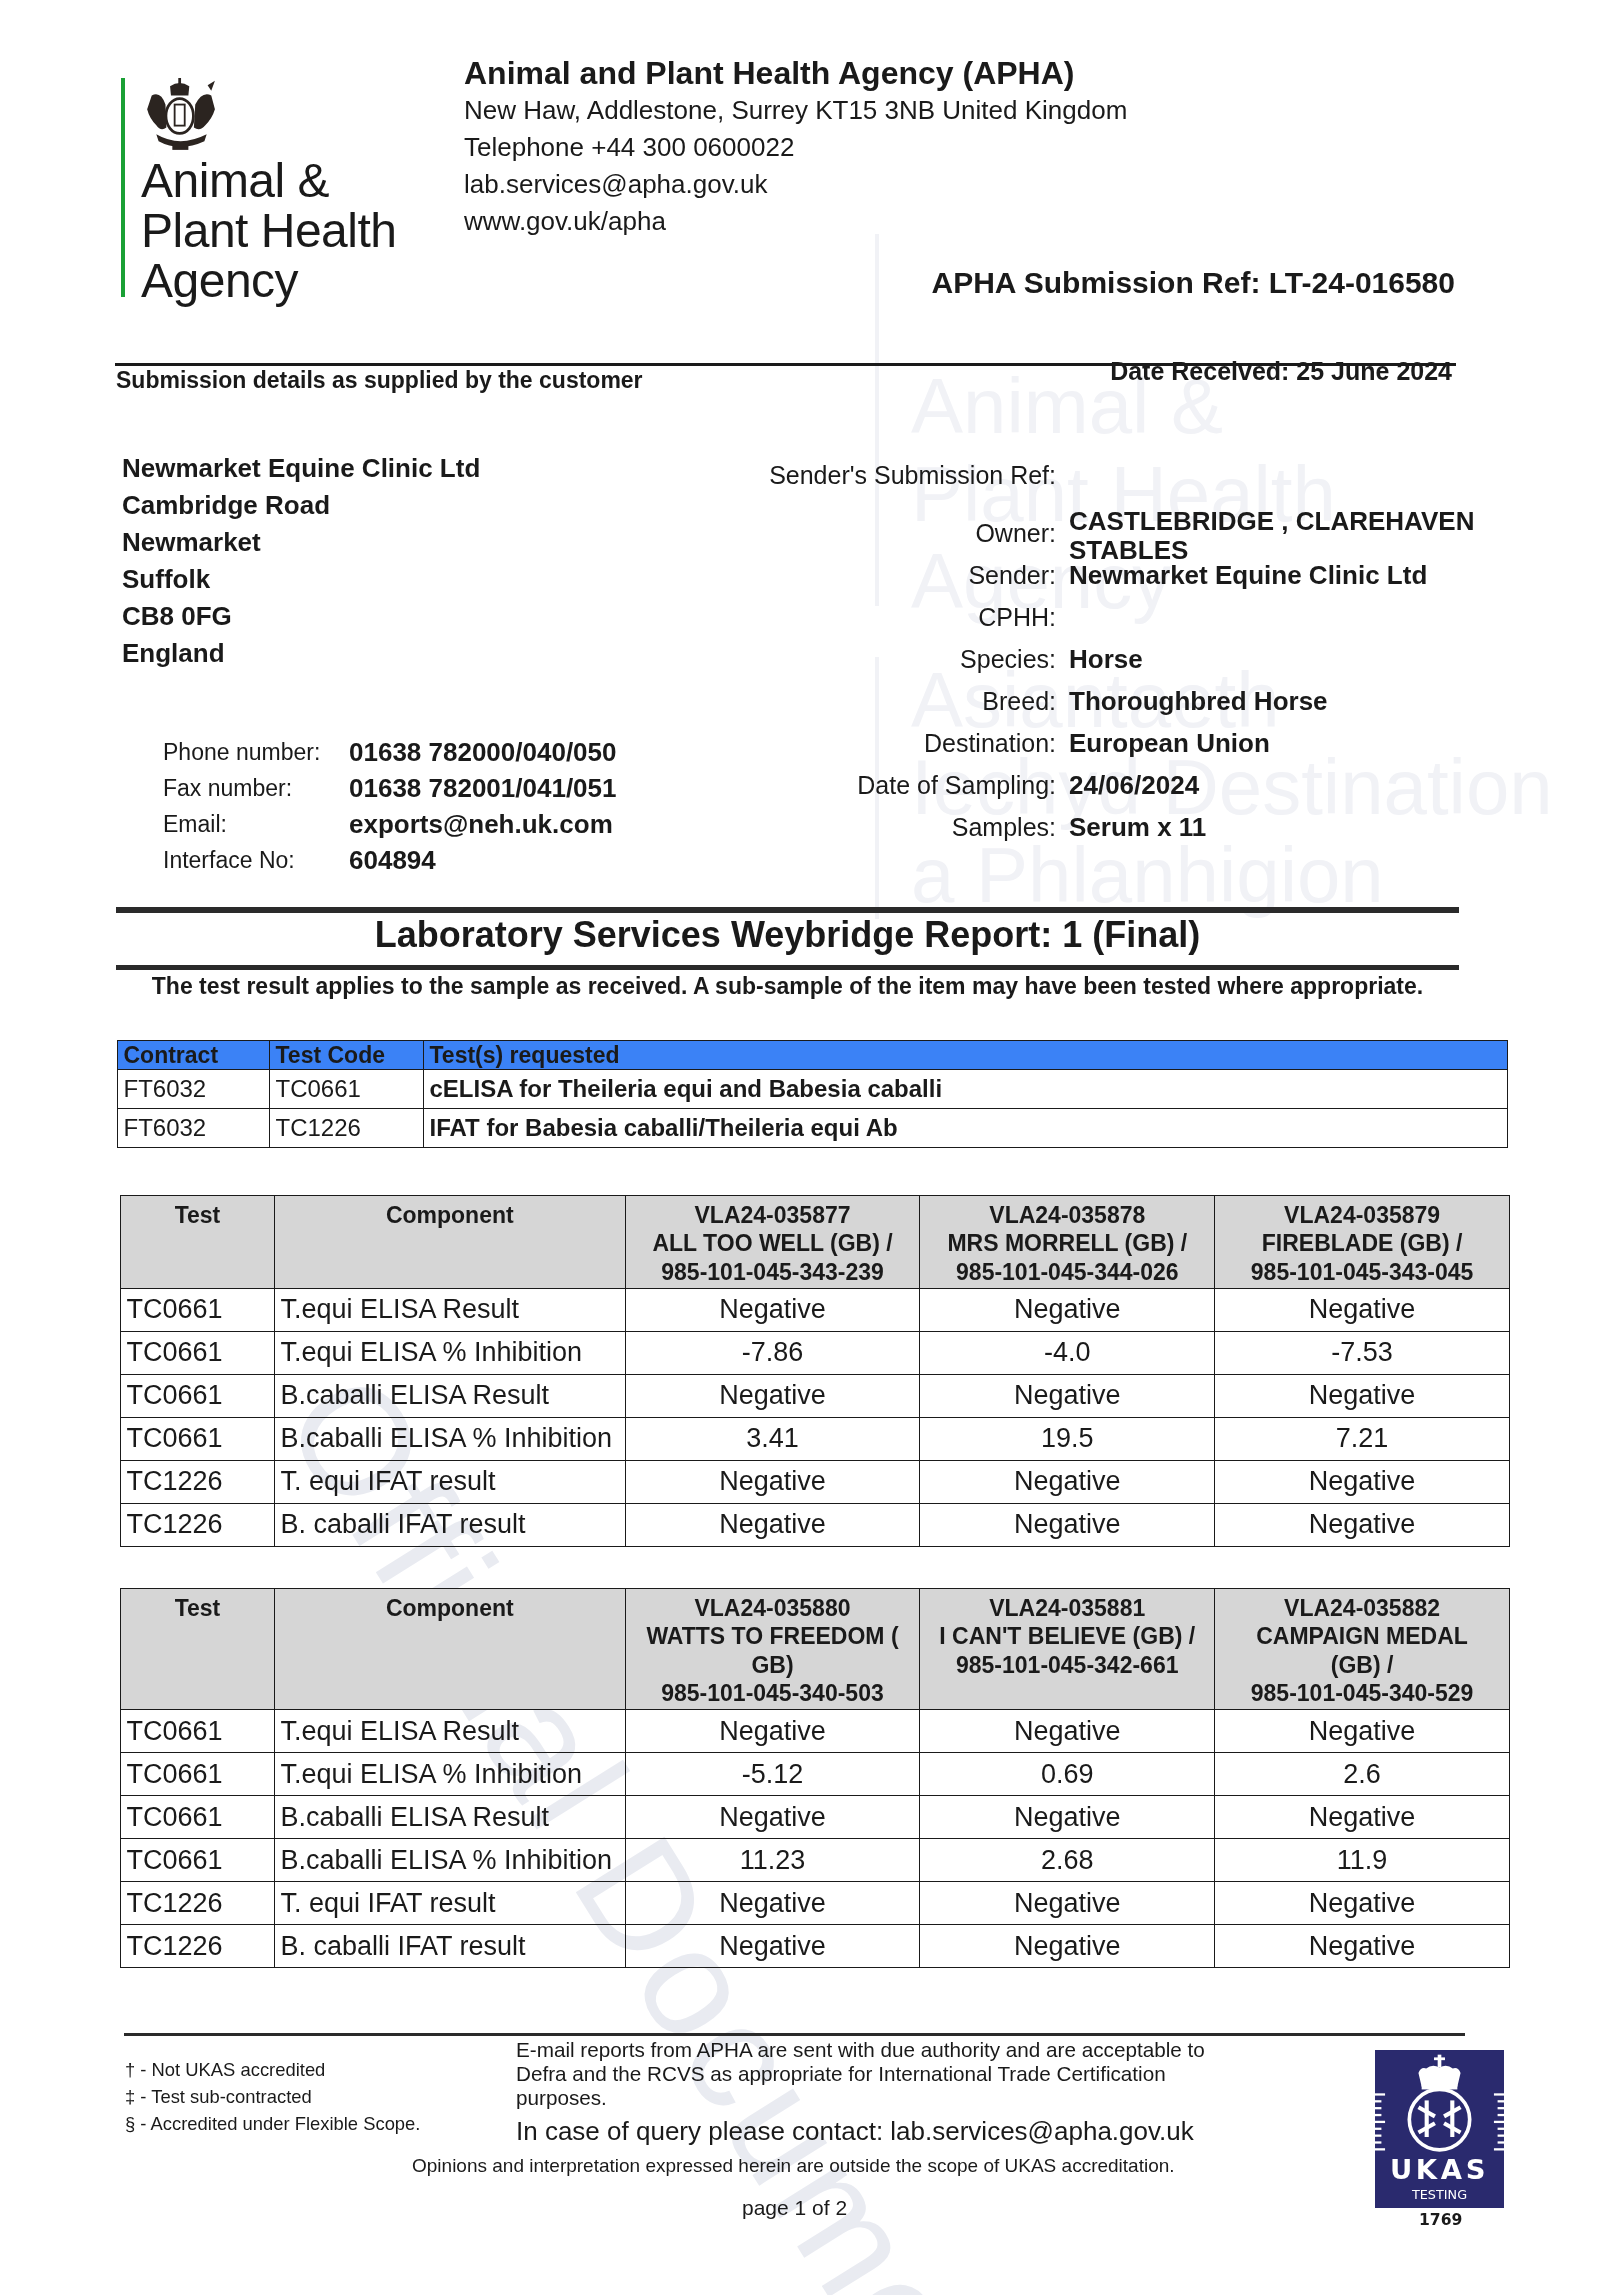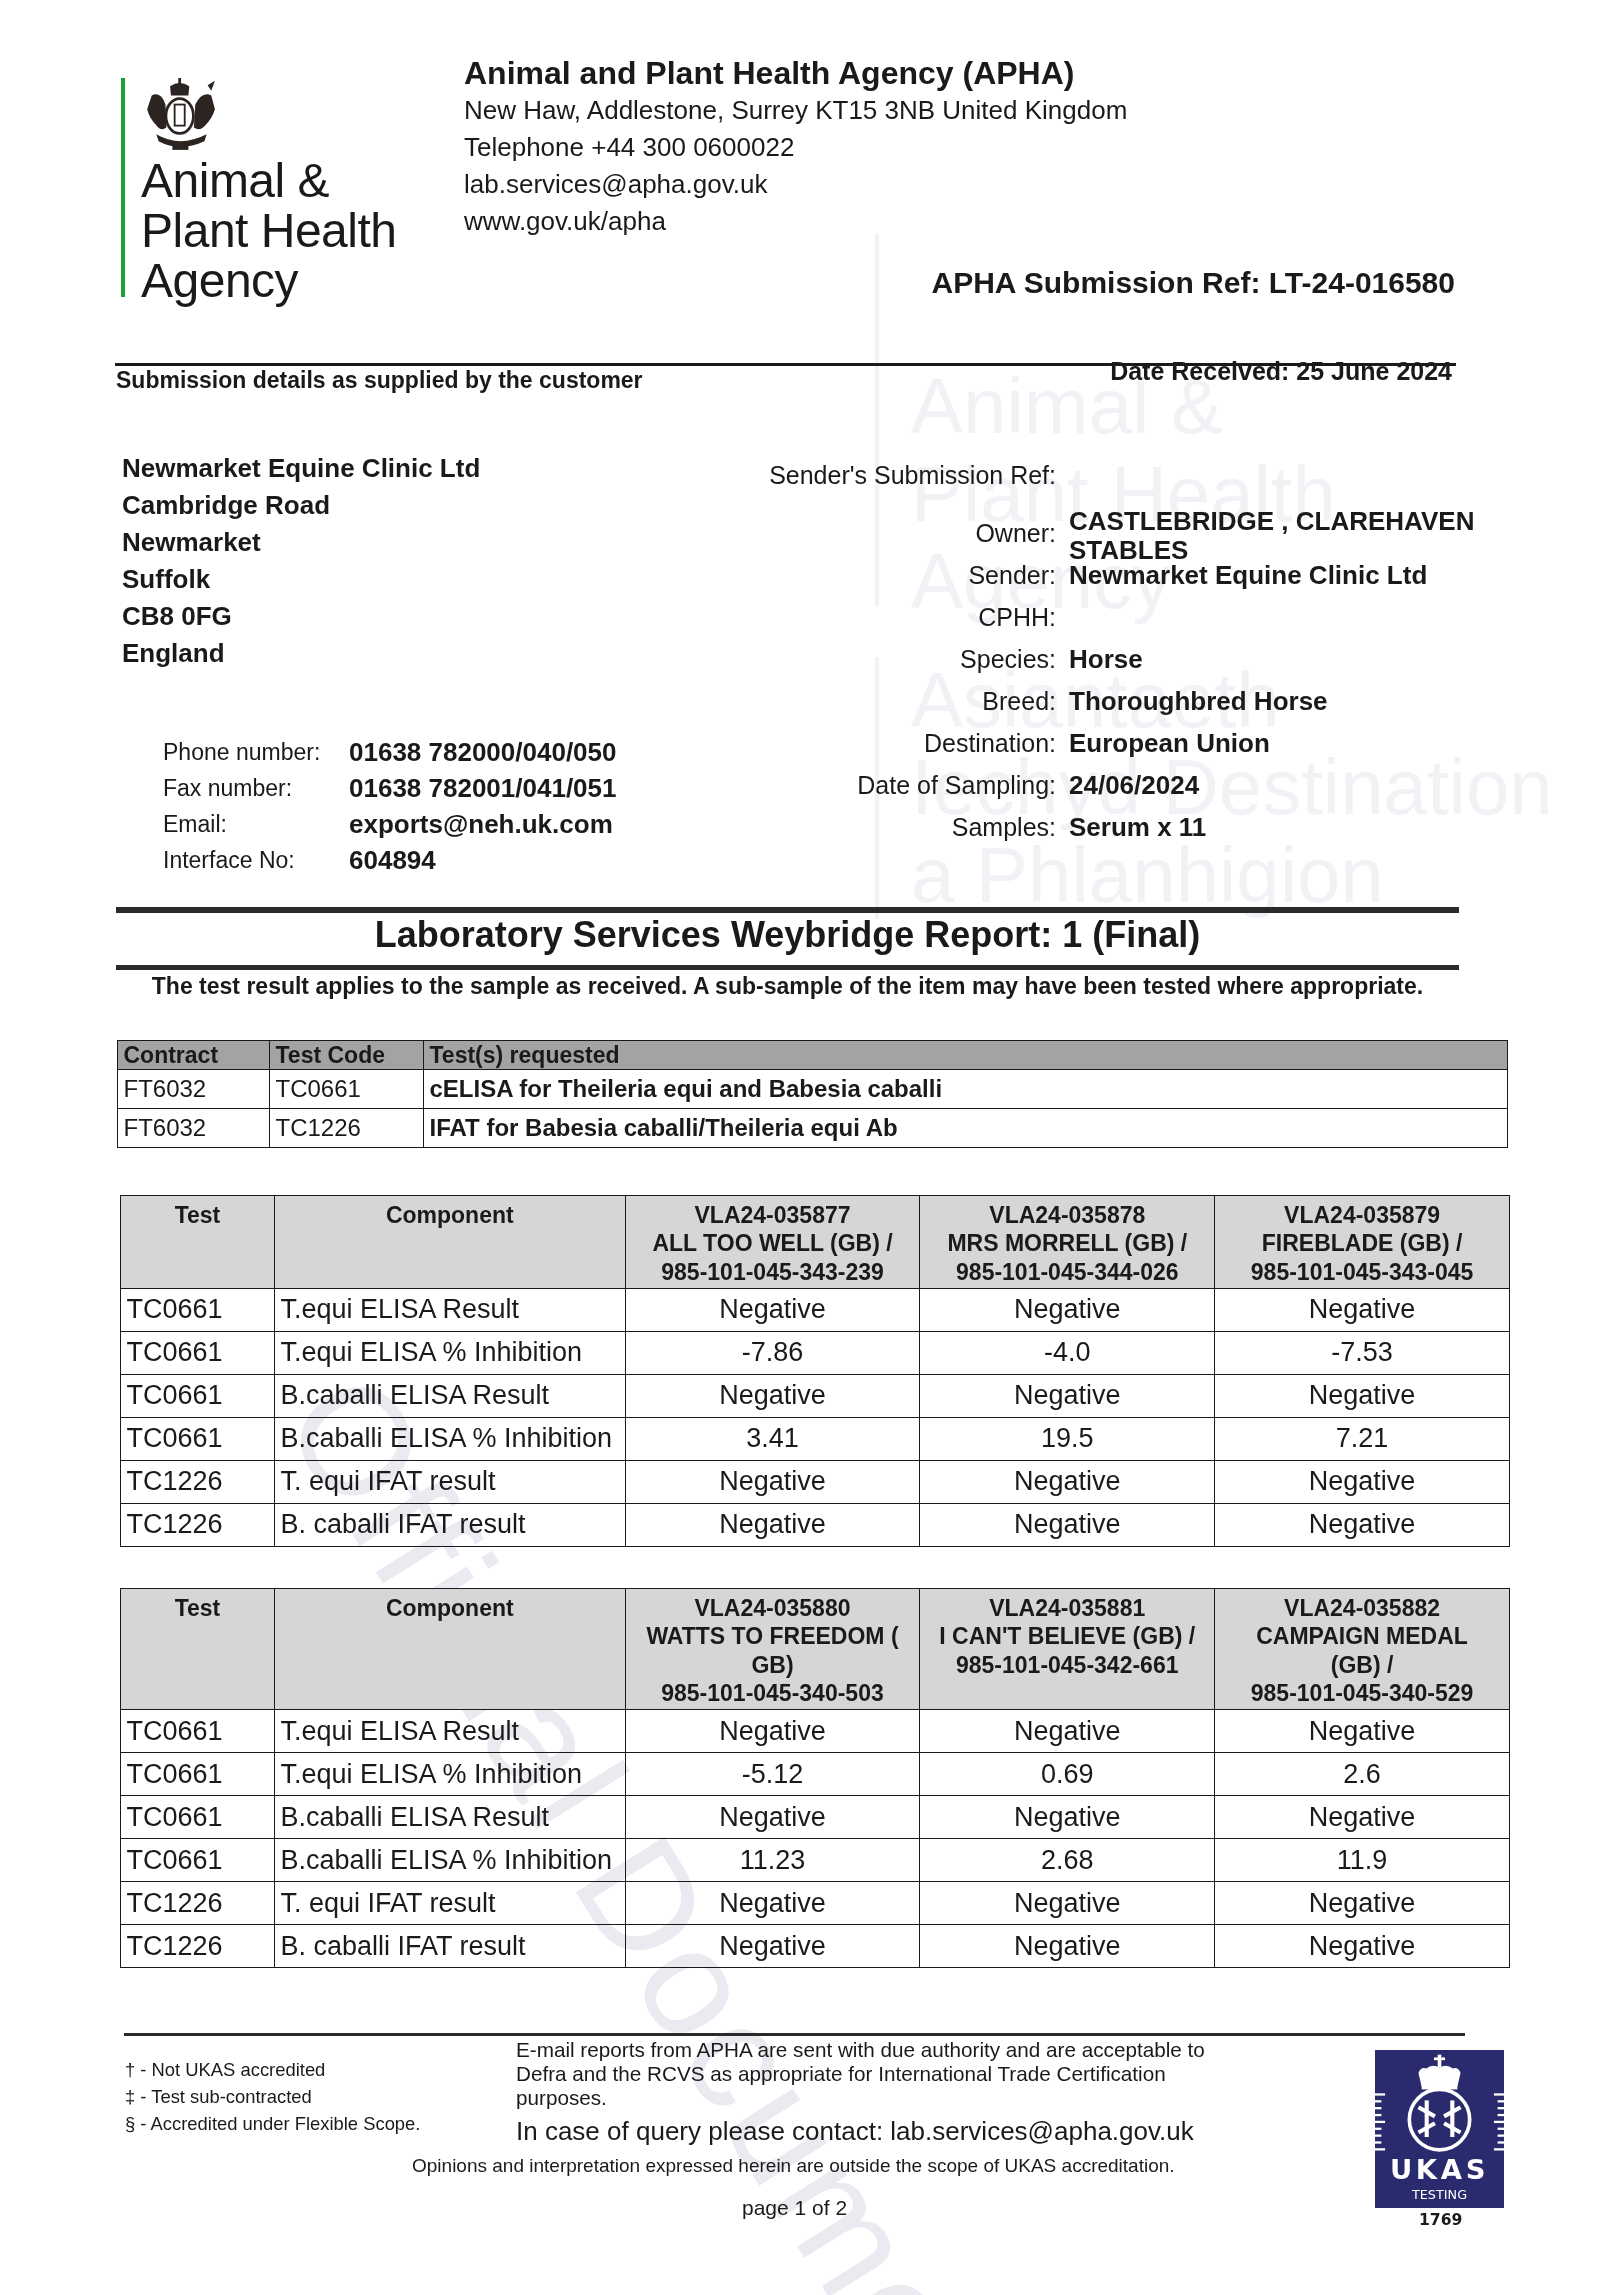--- a/index.html
+++ b/index.html
@@ -42,21 +42,21 @@
 
   
   .rule-thick { left: 116px; height: 6.4px; width: 1343px; background: #2a2a2a; }
   .report-title { left: 116px; width: 1343px; top: 914px; text-align: center; font-size: 36px; font-weight: bold; }
   .disclaimer { left: 138px; width: 1299px; top: 972px; text-align: center; font-size: 23px; font-weight: bold; line-height: 28.5px; }
 
   
   table { border-collapse: collapse; position: absolute; background: transparent; }
   td, th { border: 1.4px solid #1a1a1a; }
   .t-req { left: 117px; top: 1040px; width: 1391px; }
-  .t-req th { background: #a3a3a3; font-weight: bold; font-size: 23px; text-align: left; padding: 0 5.5px; height: 29px; }
+  .t-req th { background: #3b82f6; font-weight: bold; font-size: 23px; text-align: left; padding: 0 5.5px; height: 29px; }
   .t-req td { font-size: 24px; padding: 0 5.5px; height: 39px; }
   .t-req td.b { font-weight: bold; margin-top: 20px; }
 
   .t-res { left: 120px; width: 1390px; }
   .t-res th { background: #d6d6d6; font-weight: bold; font-size: 23px; text-align: center; vertical-align: top; padding: 4.6px 3.7px 1.8px; line-height: 28.5px; }
   .t-res td { font-size: 27px; height: 43px; padding: 0 5.5px; }
   .t-res td.c { text-align: center; }
   .col-test { width: 154px; }
   .col-comp { width: 351px; }
   .col-s { width: 295px; }

